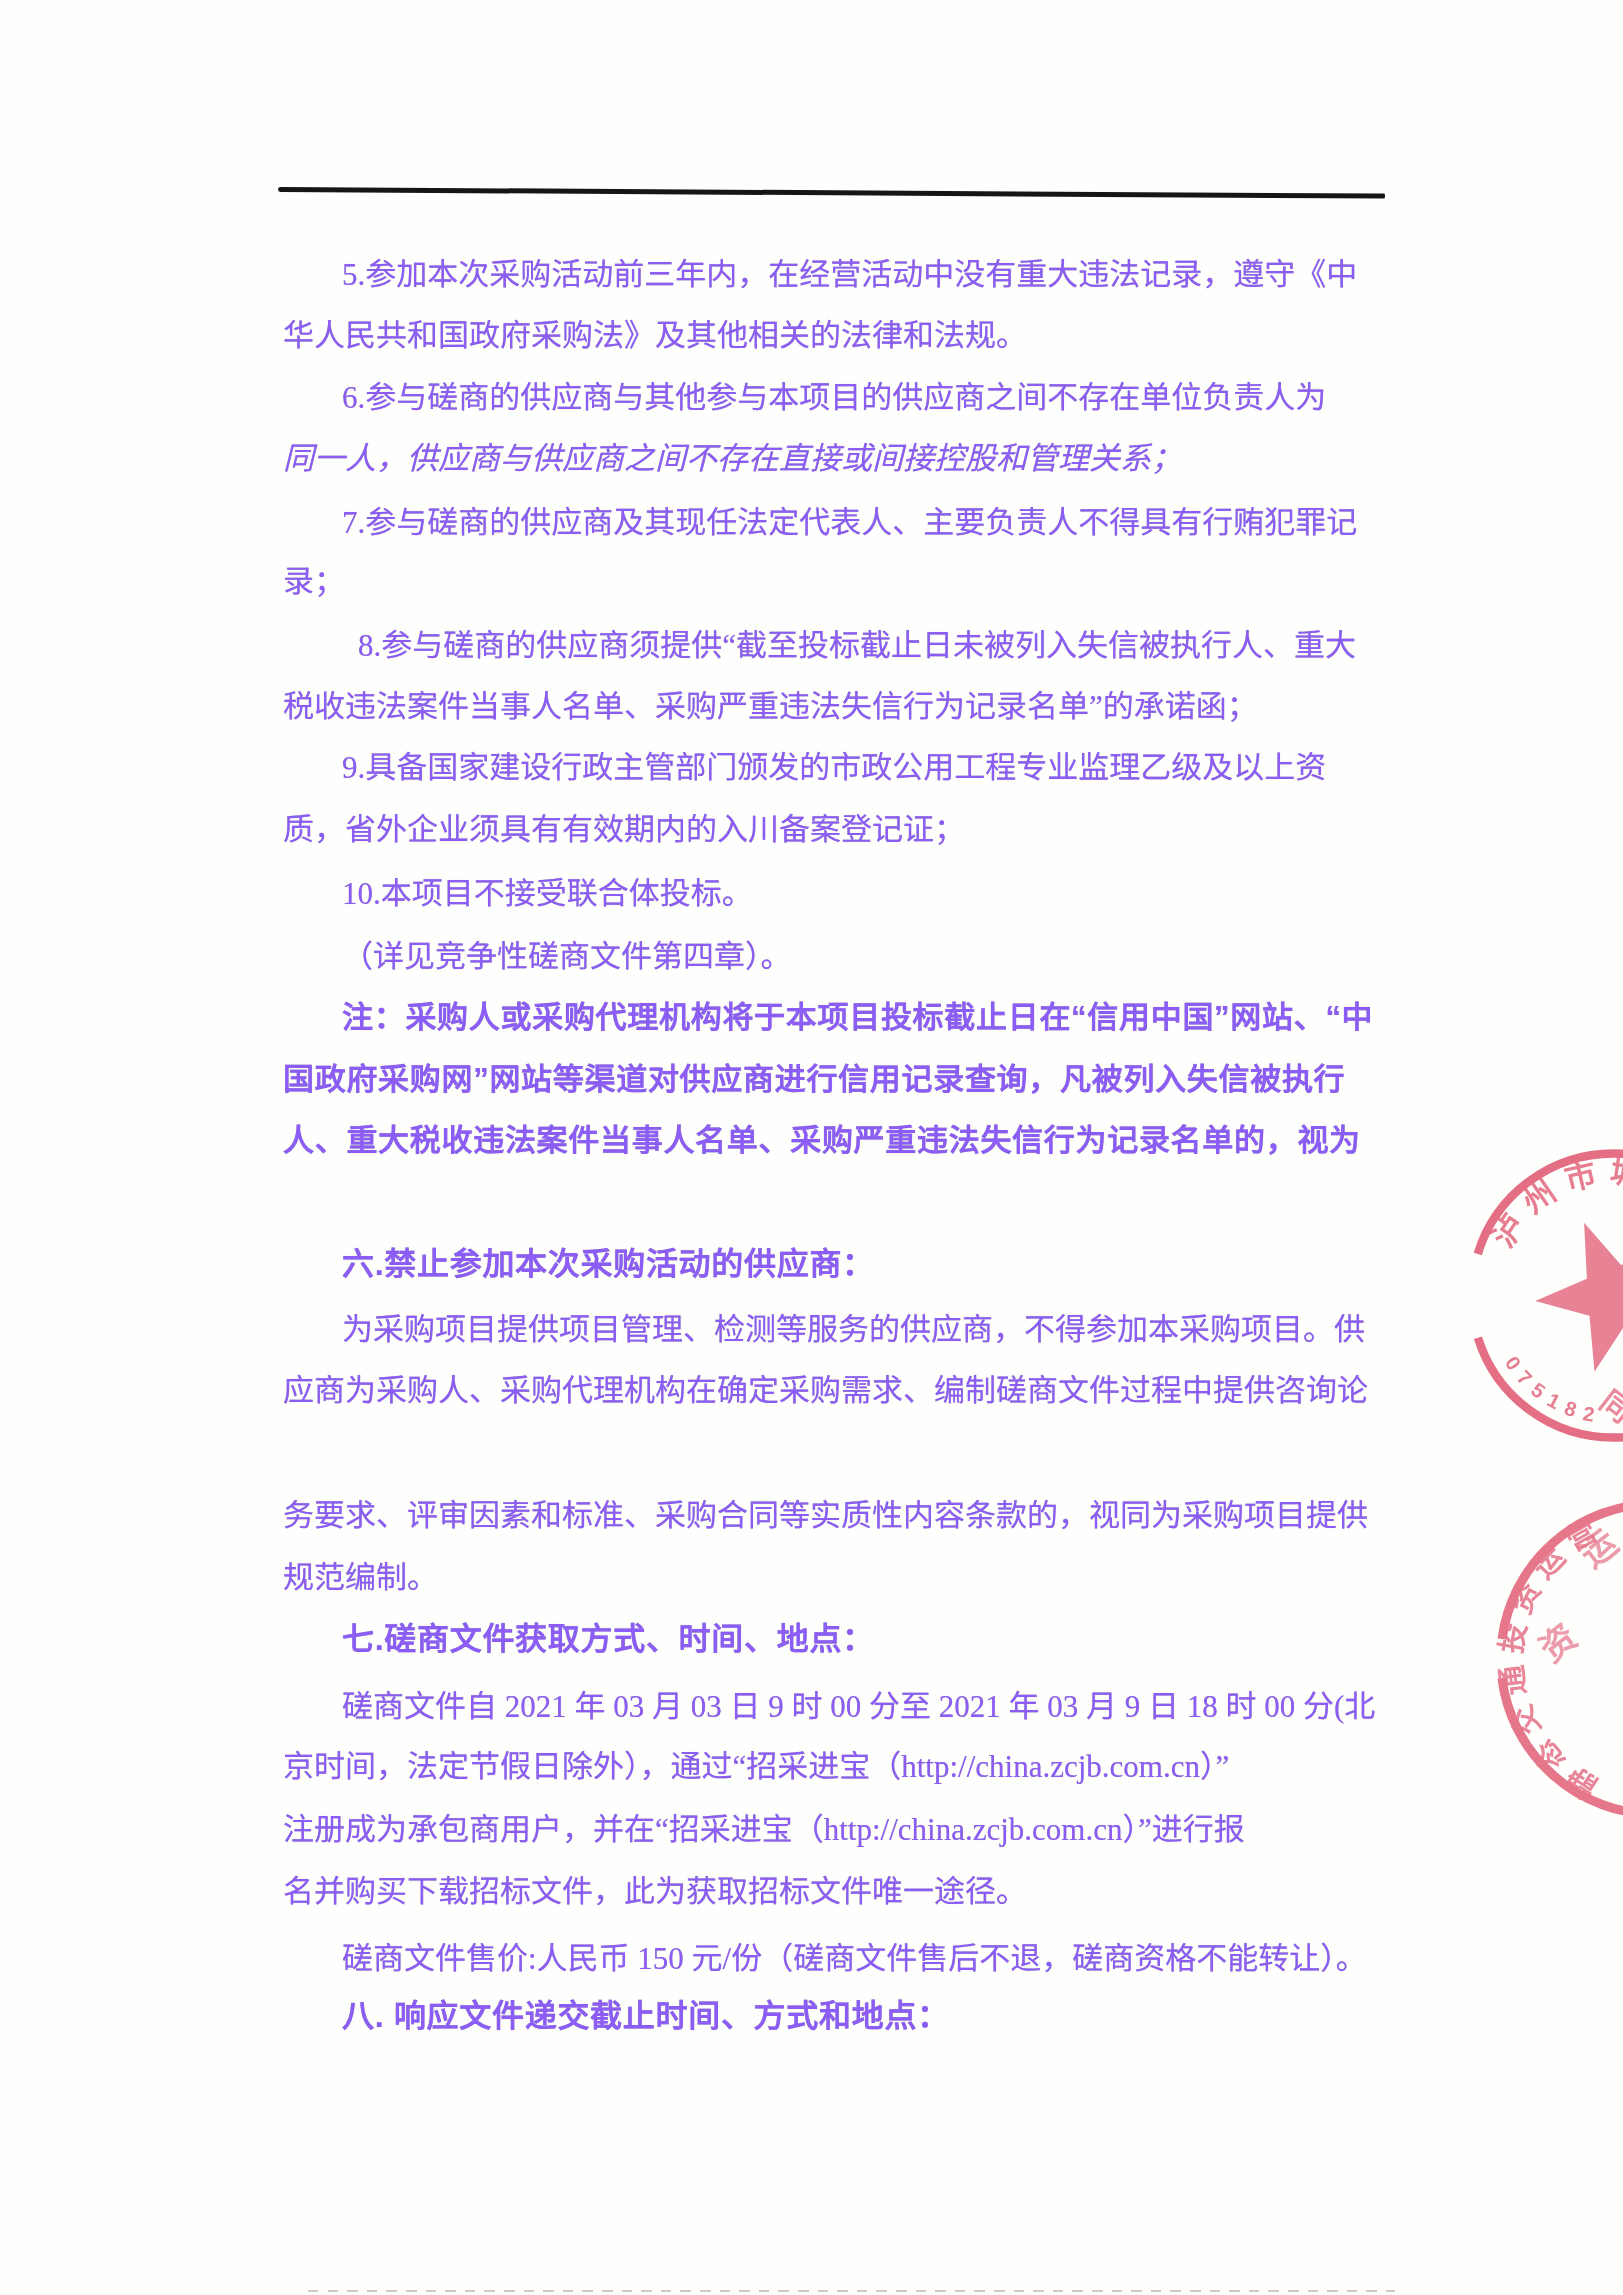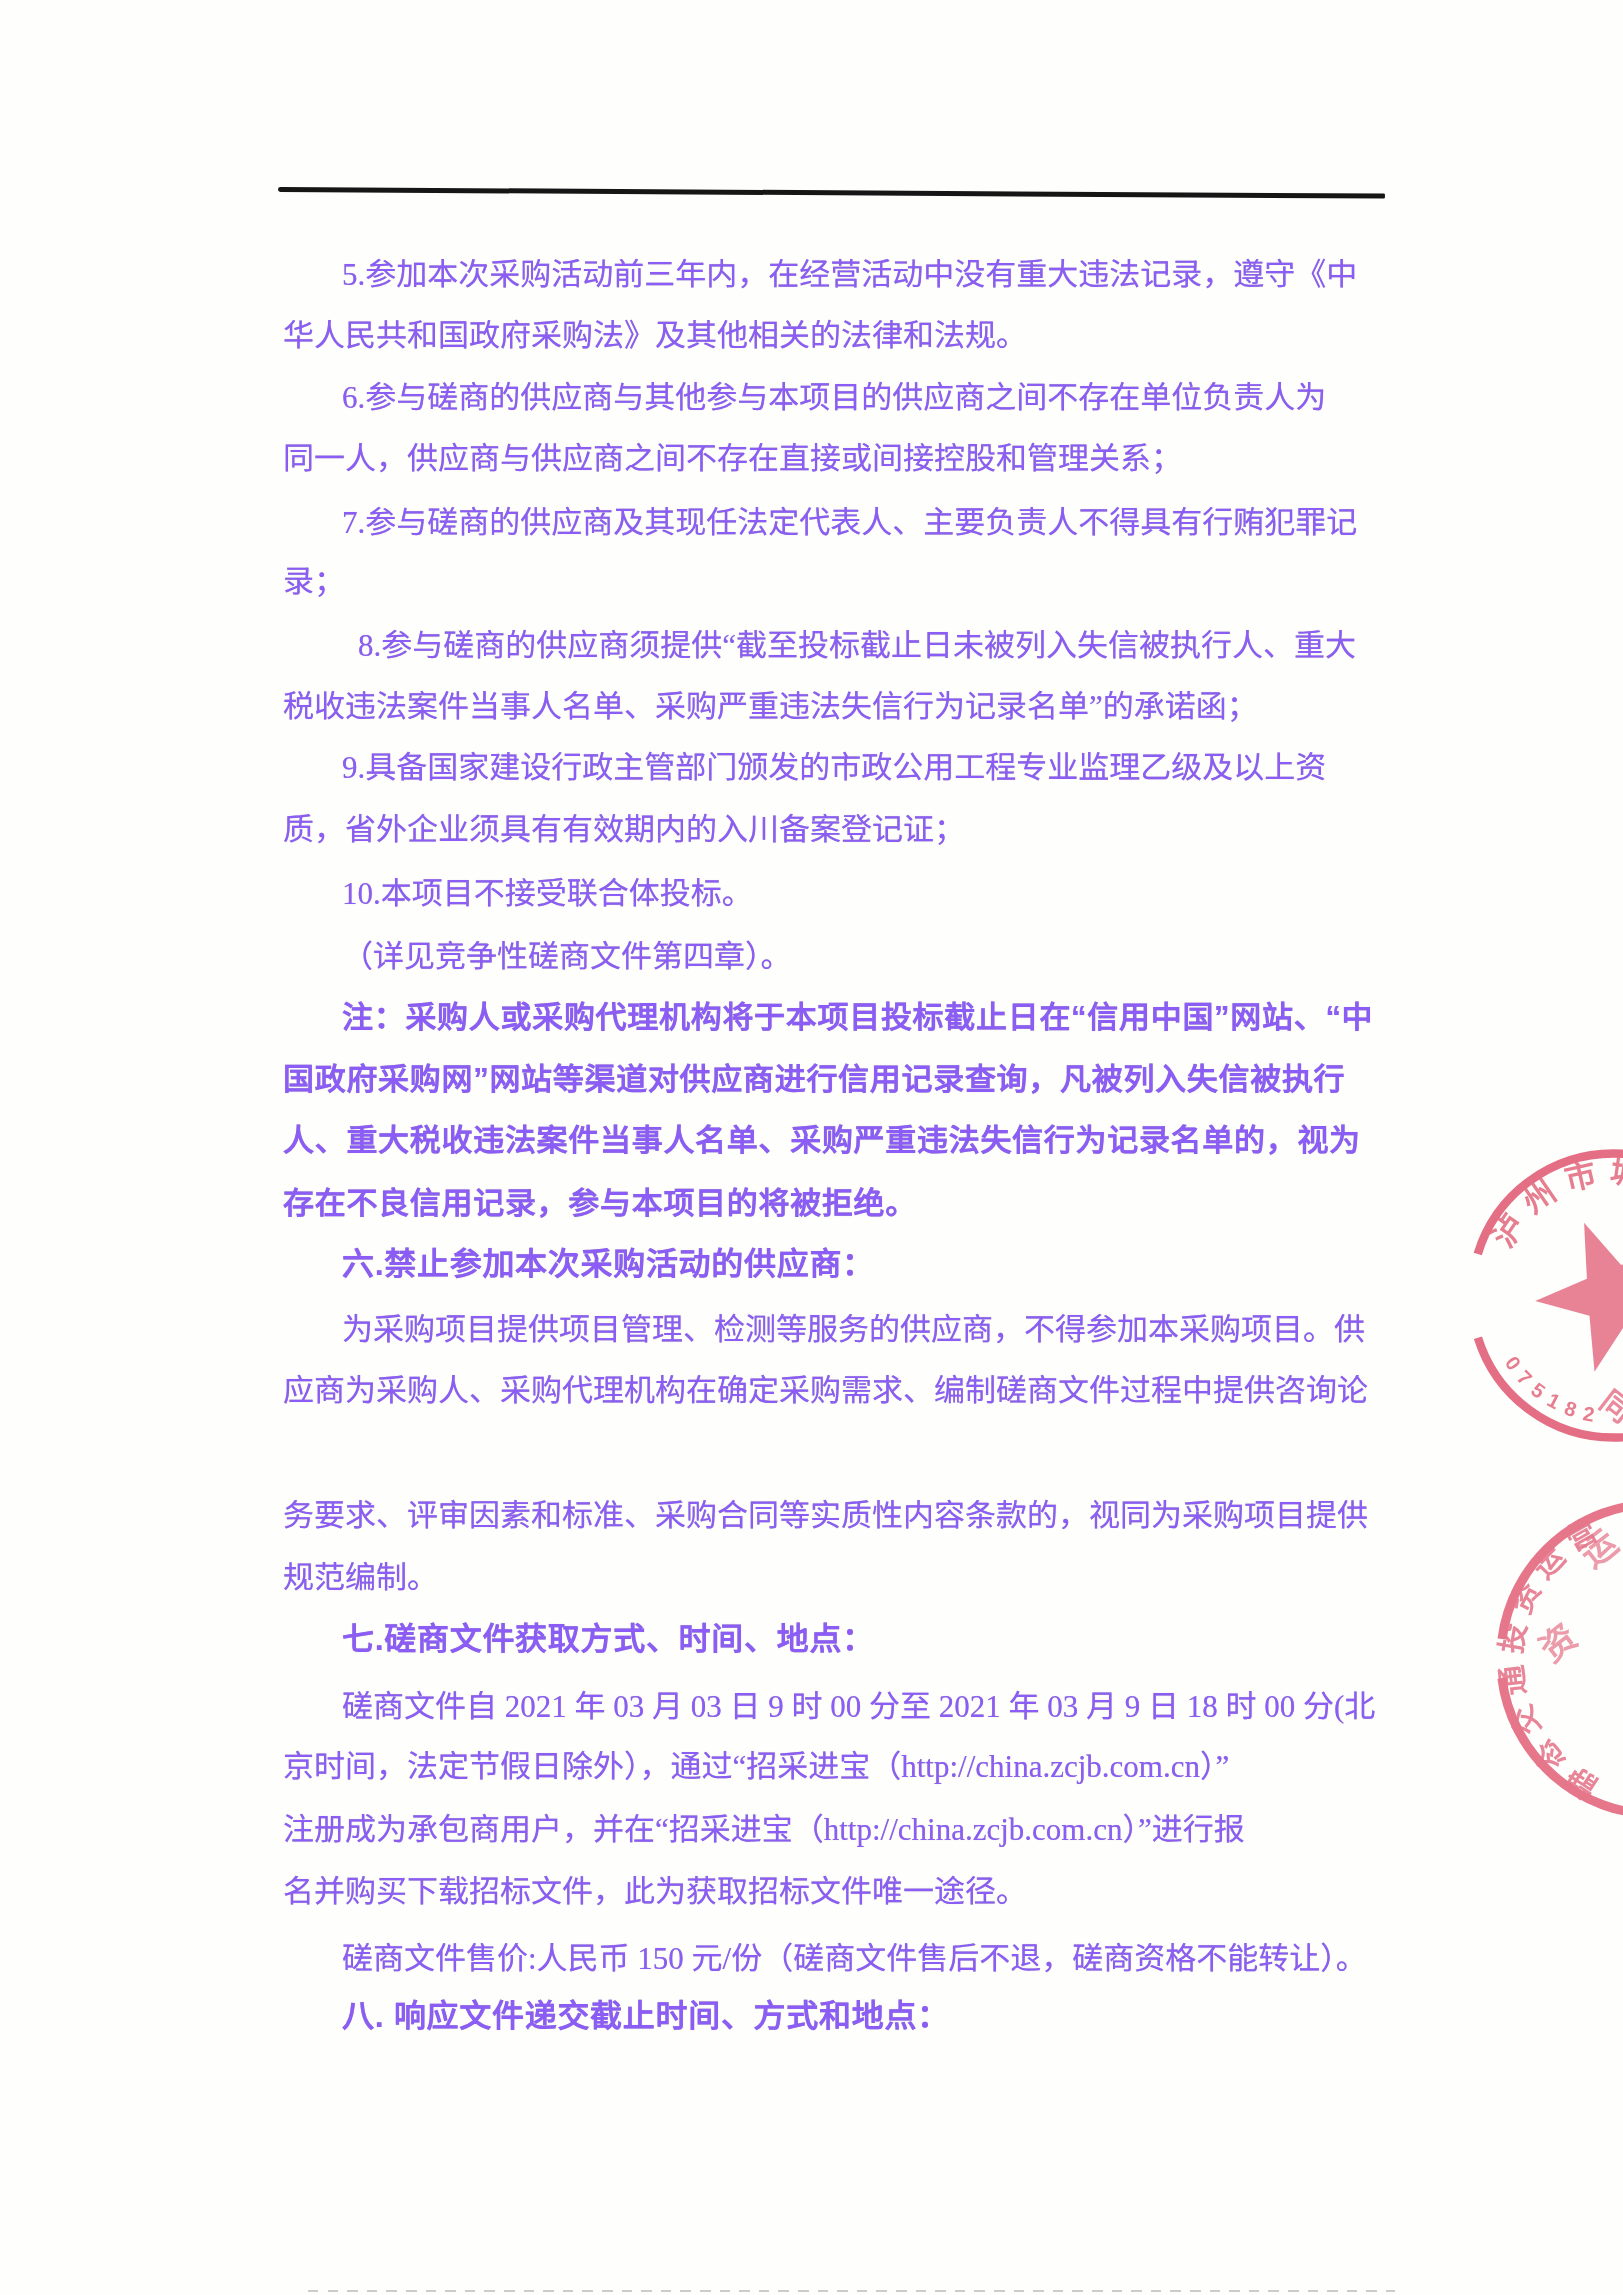--- a/index.html
+++ b/index.html
@@ -70,33 +70,32 @@
 <body>
 
 <div class="page">
 
   <div class="top-rule"></div>
 
   <main class="doc-body" id="lines-container" style="color: rgb(30, 30, 30);">
       <div class="line body first" style="top: 257px;">5.参加本次采购活动前三年内，在经营活动中没有重大违法记录，遵守《中</div>
       <div class="line body" style="top: 318px;">华人民共和国政府采购法》及其他相关的法律和法规。</div>
       <div class="line body first" style="top: 380px;">6.参与磋商的供应商与其他参与本项目的供应商之间不存在单位负责人为</div>
-      <div class="line body" style="top: 441px;">同一人，供应商与供应商之间不存在直接或间接控股和管理关系；</div>
+      <div class="line body" style="top: 441px; font-style: italic;">同一人，供应商与供应商之间不存在直接或间接控股和管理关系；</div>
       <div class="line body first" style="top: 505px;">7.参与磋商的供应商及其现任法定代表人、主要负责人不得具有行贿犯罪记</div>
       <div class="line body" style="top: 564px;">录；</div>
       <div class="line body first" style="top: 628px; margin-left: 16px;">8.参与磋商的供应商须提供“截至投标截止日未被列入失信被执行人、重大</div>
       <div class="line body" style="top: 689px;">税收违法案件当事人名单、采购严重违法失信行为记录名单”的承诺函；</div>
       <div class="line body first" style="top: 750px;">9.具备国家建设行政主管部门颁发的市政公用工程专业监理乙级及以上资</div>
       <div class="line body" style="top: 812px;">质，省外企业须具有有效期内的入川备案登记证；</div>
       <div class="line body first" style="top: 876px;">10.本项目不接受联合体投标。</div>
       <div class="line body first" style="top: 939px;">（详见竞争性磋商文件第四章）。</div>
       <div class="line bold first" style="top: 1000px;">注：采购人或采购代理机构将于本项目投标截止日在“信用中国”网站、“中</div>
       <div class="line bold" style="top: 1062px;">国政府采购网”网站等渠道对供应商进行信用记录查询，凡被列入失信被执行</div>
       <div class="line bold" style="top: 1123px;">人、重大税收违法案件当事人名单、采购严重违法失信行为记录名单的，视为</div>
-      <div class="line bold" style="top: 1186px;">存在不良信用记录，参与本项目的将被拒绝。</div>
       <div class="line heading first" style="top: 1246px;">六.禁止参加本次采购活动的供应商：</div>
       <div class="line body first" style="top: 1312px;">为采购项目提供项目管理、检测等服务的供应商，不得参加本采购项目。供</div>
       <div class="line body" style="top: 1373px;">应商为采购人、采购代理机构在确定采购需求、编制磋商文件过程中提供咨询论</div>
       <div class="line body" style="top: 1498px;">务要求、评审因素和标准、采购合同等实质性内容条款的，视同为采购项目提供</div>
       <div class="line body" style="top: 1560px;">规范编制。</div>
       <div class="line heading first" style="top: 1621px;">七.磋商文件获取方式、时间、地点：</div>
       <div class="line body first" style="top: 1689px;">磋商文件自 2021 年 03 月 03 日 9 时 00 分至 2021 年 03 月 9 日 18 时 00 分(北</div>
       <div class="line body" style="top: 1749px;">京时间，法定节假日除外），通过“招采进宝（http://china.zcjb.com.cn）”</div>
       <div class="line body" style="top: 1812px;">注册成为承包商用户，并在“招采进宝（http://china.zcjb.com.cn）”进行报</div>
       <div class="line body" style="top: 1874px;">名并购买下载招标文件，此为获取招标文件唯一途径。</div>

